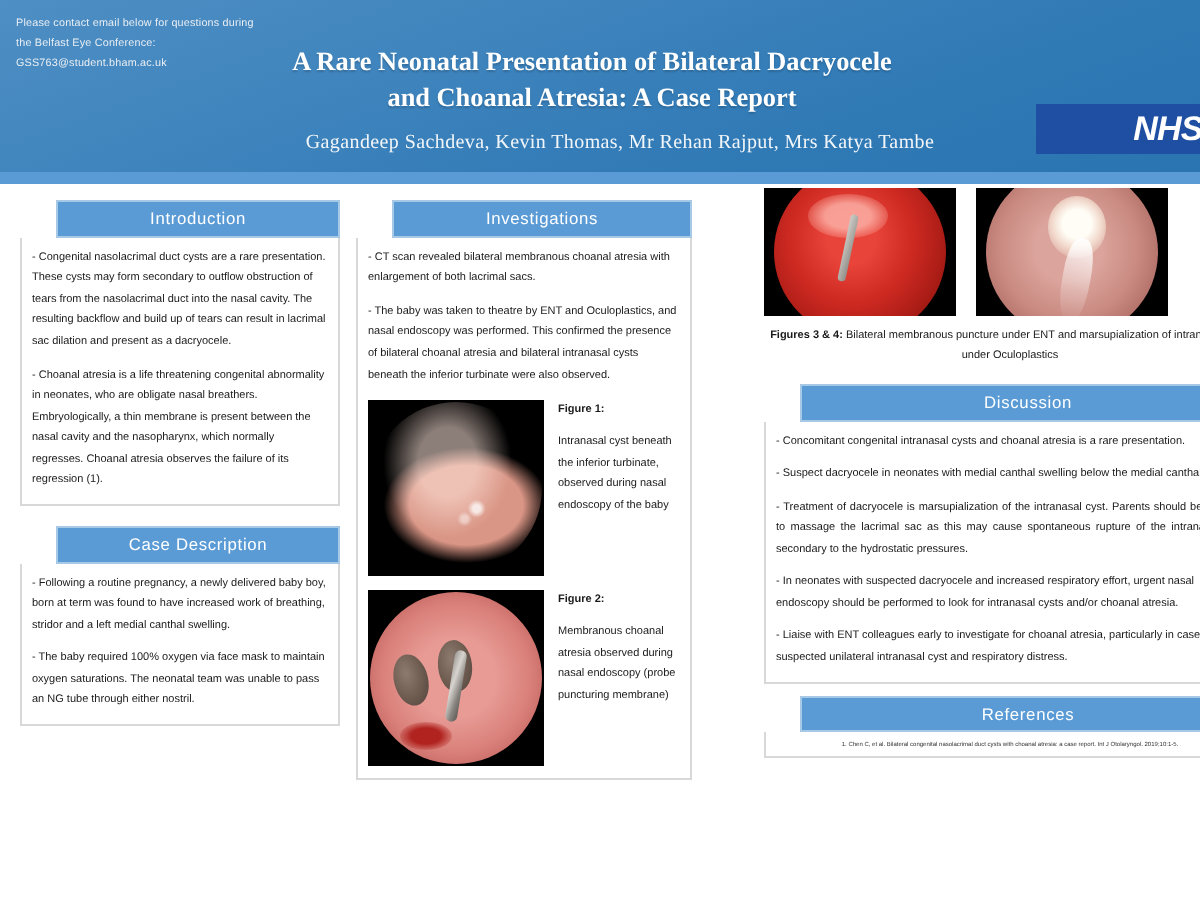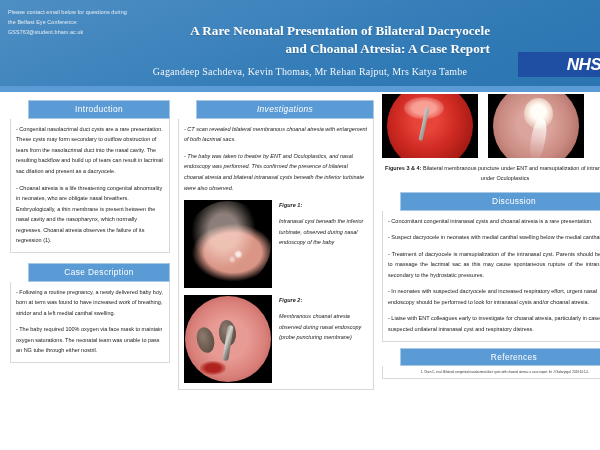--- a/index.html
+++ b/index.html
@@ -35,23 +35,23 @@
     position: absolute;
     left: 8px; top: 7px;
     width: 128px;
     color: #e9eef3;
     font-size: 5.4px;
     line-height: 1.85;
     letter-spacing: 0.1px;
   }
   .title {
     position: absolute;
-    left: 130px; top: 22px;
+    left: 116px; top: 22px;
     width: 360px;
-    text-align: right;
+    text-align: center;
     color: #ffffff;
     font-family: "Liberation Serif", serif;
     font-weight: bold;
     font-size: 13.2px;
     line-height: 1.33;
     text-shadow: 0 1px 1px rgba(0,0,0,.18);
   }
   .authors {
     position: absolute;
     left: 130px; top: 66px;
@@ -82,21 +82,21 @@
   
   .body-area {
     position: absolute;
     left: 0; top: 92px;
     width: 600px; height: 358px;
     background: #ffffff;
   }
 
   .col { position: absolute; }
   .col-left   { left: 10px;  top: 8px;  width: 160px; }
-  .col-mid    { left: 178px; top: 8px;  width: 196px; font-style: italic; }
+  .col-mid    { left: 178px; top: 8px;  width: 168px; }
   .col-right  { left: 382px; top: 2px;  width: 246px; }
 
   .section-head {
     background: #5b9bd5;
     color: #ffffff;
     text-align: center;
     font-size: 8.4px;
     padding: 3.2px 0 3.6px;
     letter-spacing: .35px;
     border: 1px solid #a8c9e6;

